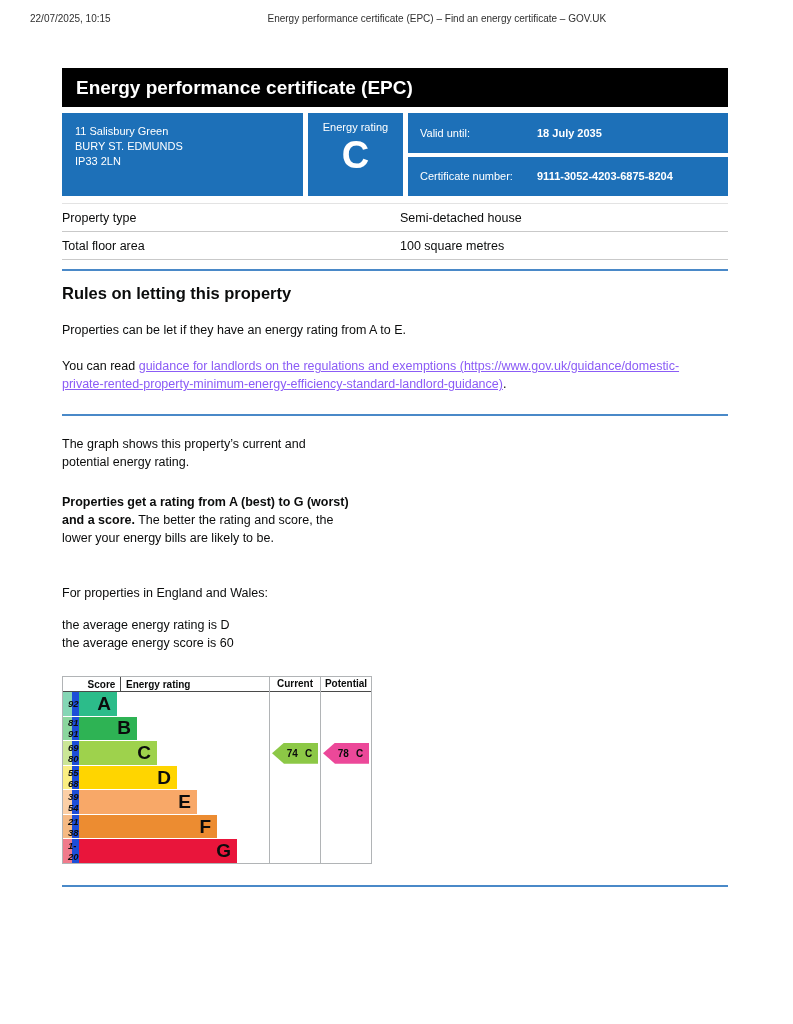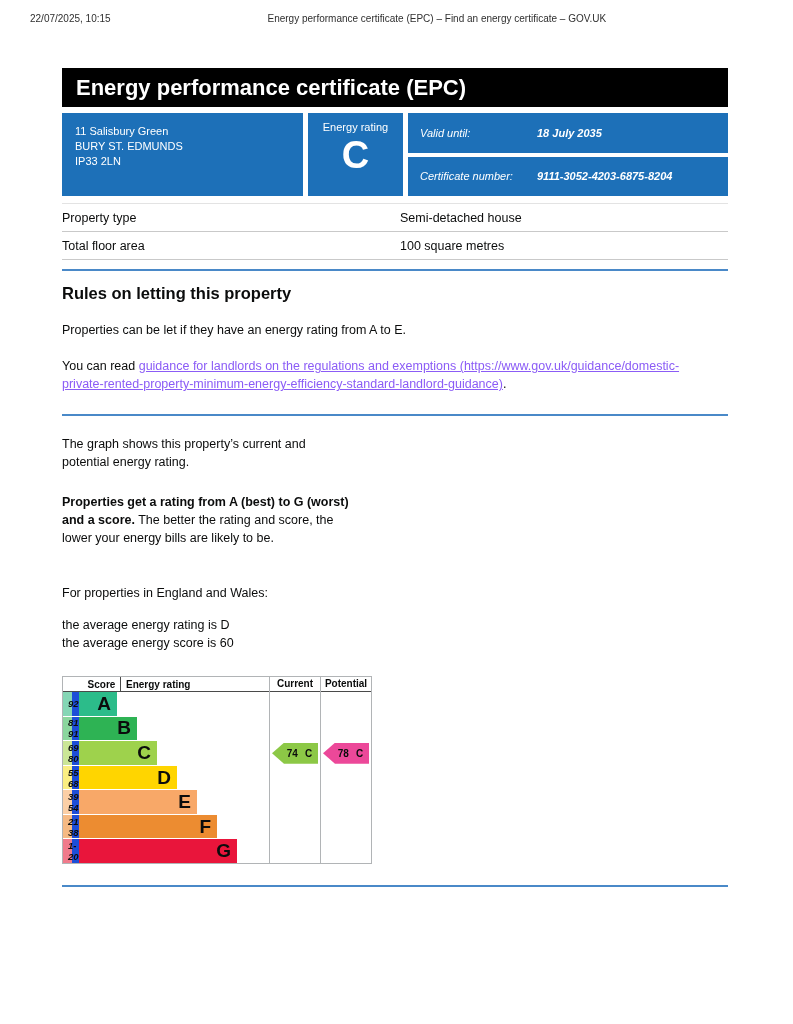--- a/index.html
+++ b/index.html
@@ -8,29 +8,29 @@
           font-family:"Liberation Sans", sans-serif; color:#0b0c0c; overflow:hidden; }
   .print-meta { position:absolute; left:30px; right:30px; display:flex;
           font-size:10px; color:#2f2f2f; }
   .print-meta.top { top:13px; }
   .print-meta.top .meta-title { flex:1; text-align:center; }
   .print-meta.bottom { bottom:17px; justify-content:space-between; }
 
   .content { position:absolute; left:62px; top:68px; width:666px; }
 
   .banner { background:#000; height:39px; display:flex; align-items:center; padding-left:14px; }
-  .banner h1 { color:#fff; font-size:22px; font-weight:bold; }
+  .banner h1 { color:#fff; font-size:19px; font-weight:bold; }
 
   .summary-row { display:flex; gap:5px; margin-top:6px; height:83px; }
   .bluebox { background:#1d70b8; color:#fff; }
   .address-box { width:241px; padding:11px 0 0 13px; font-size:11px; line-height:15px; }
   .rating-box { width:95px; display:flex; flex-direction:column; align-items:center; padding-top:8px; }
   .rating-label { font-size:11px; }
   .rating-letter { font-size:38px; font-weight:bold; line-height:44px; }
-  .right-stack { flex:1; display:flex; flex-direction:column; gap:4px;font-style:italic; }
+  .right-stack { flex:1; display:flex; flex-direction:column; gap:4px; }
   .kv-box { flex:1; display:flex; align-items:center; font-size:11px; padding-left:12px; }
   .kv-box .lbl { width:117px; }
   .kv-box .val { font-weight:bold; }
 
   .prop-table { margin-top:7px; font-size:12.5px; border-top:1px solid #e3e3e3; }
   .prop-row { display:flex; border-bottom:1px solid #c9c9c9; padding:7px 0 6px; }
   .prop-label { width:338px; }
 
   hr.rule { border:none; border-top:2px solid #4a89c8; }
   .rule-1 { margin-top:9px; }

